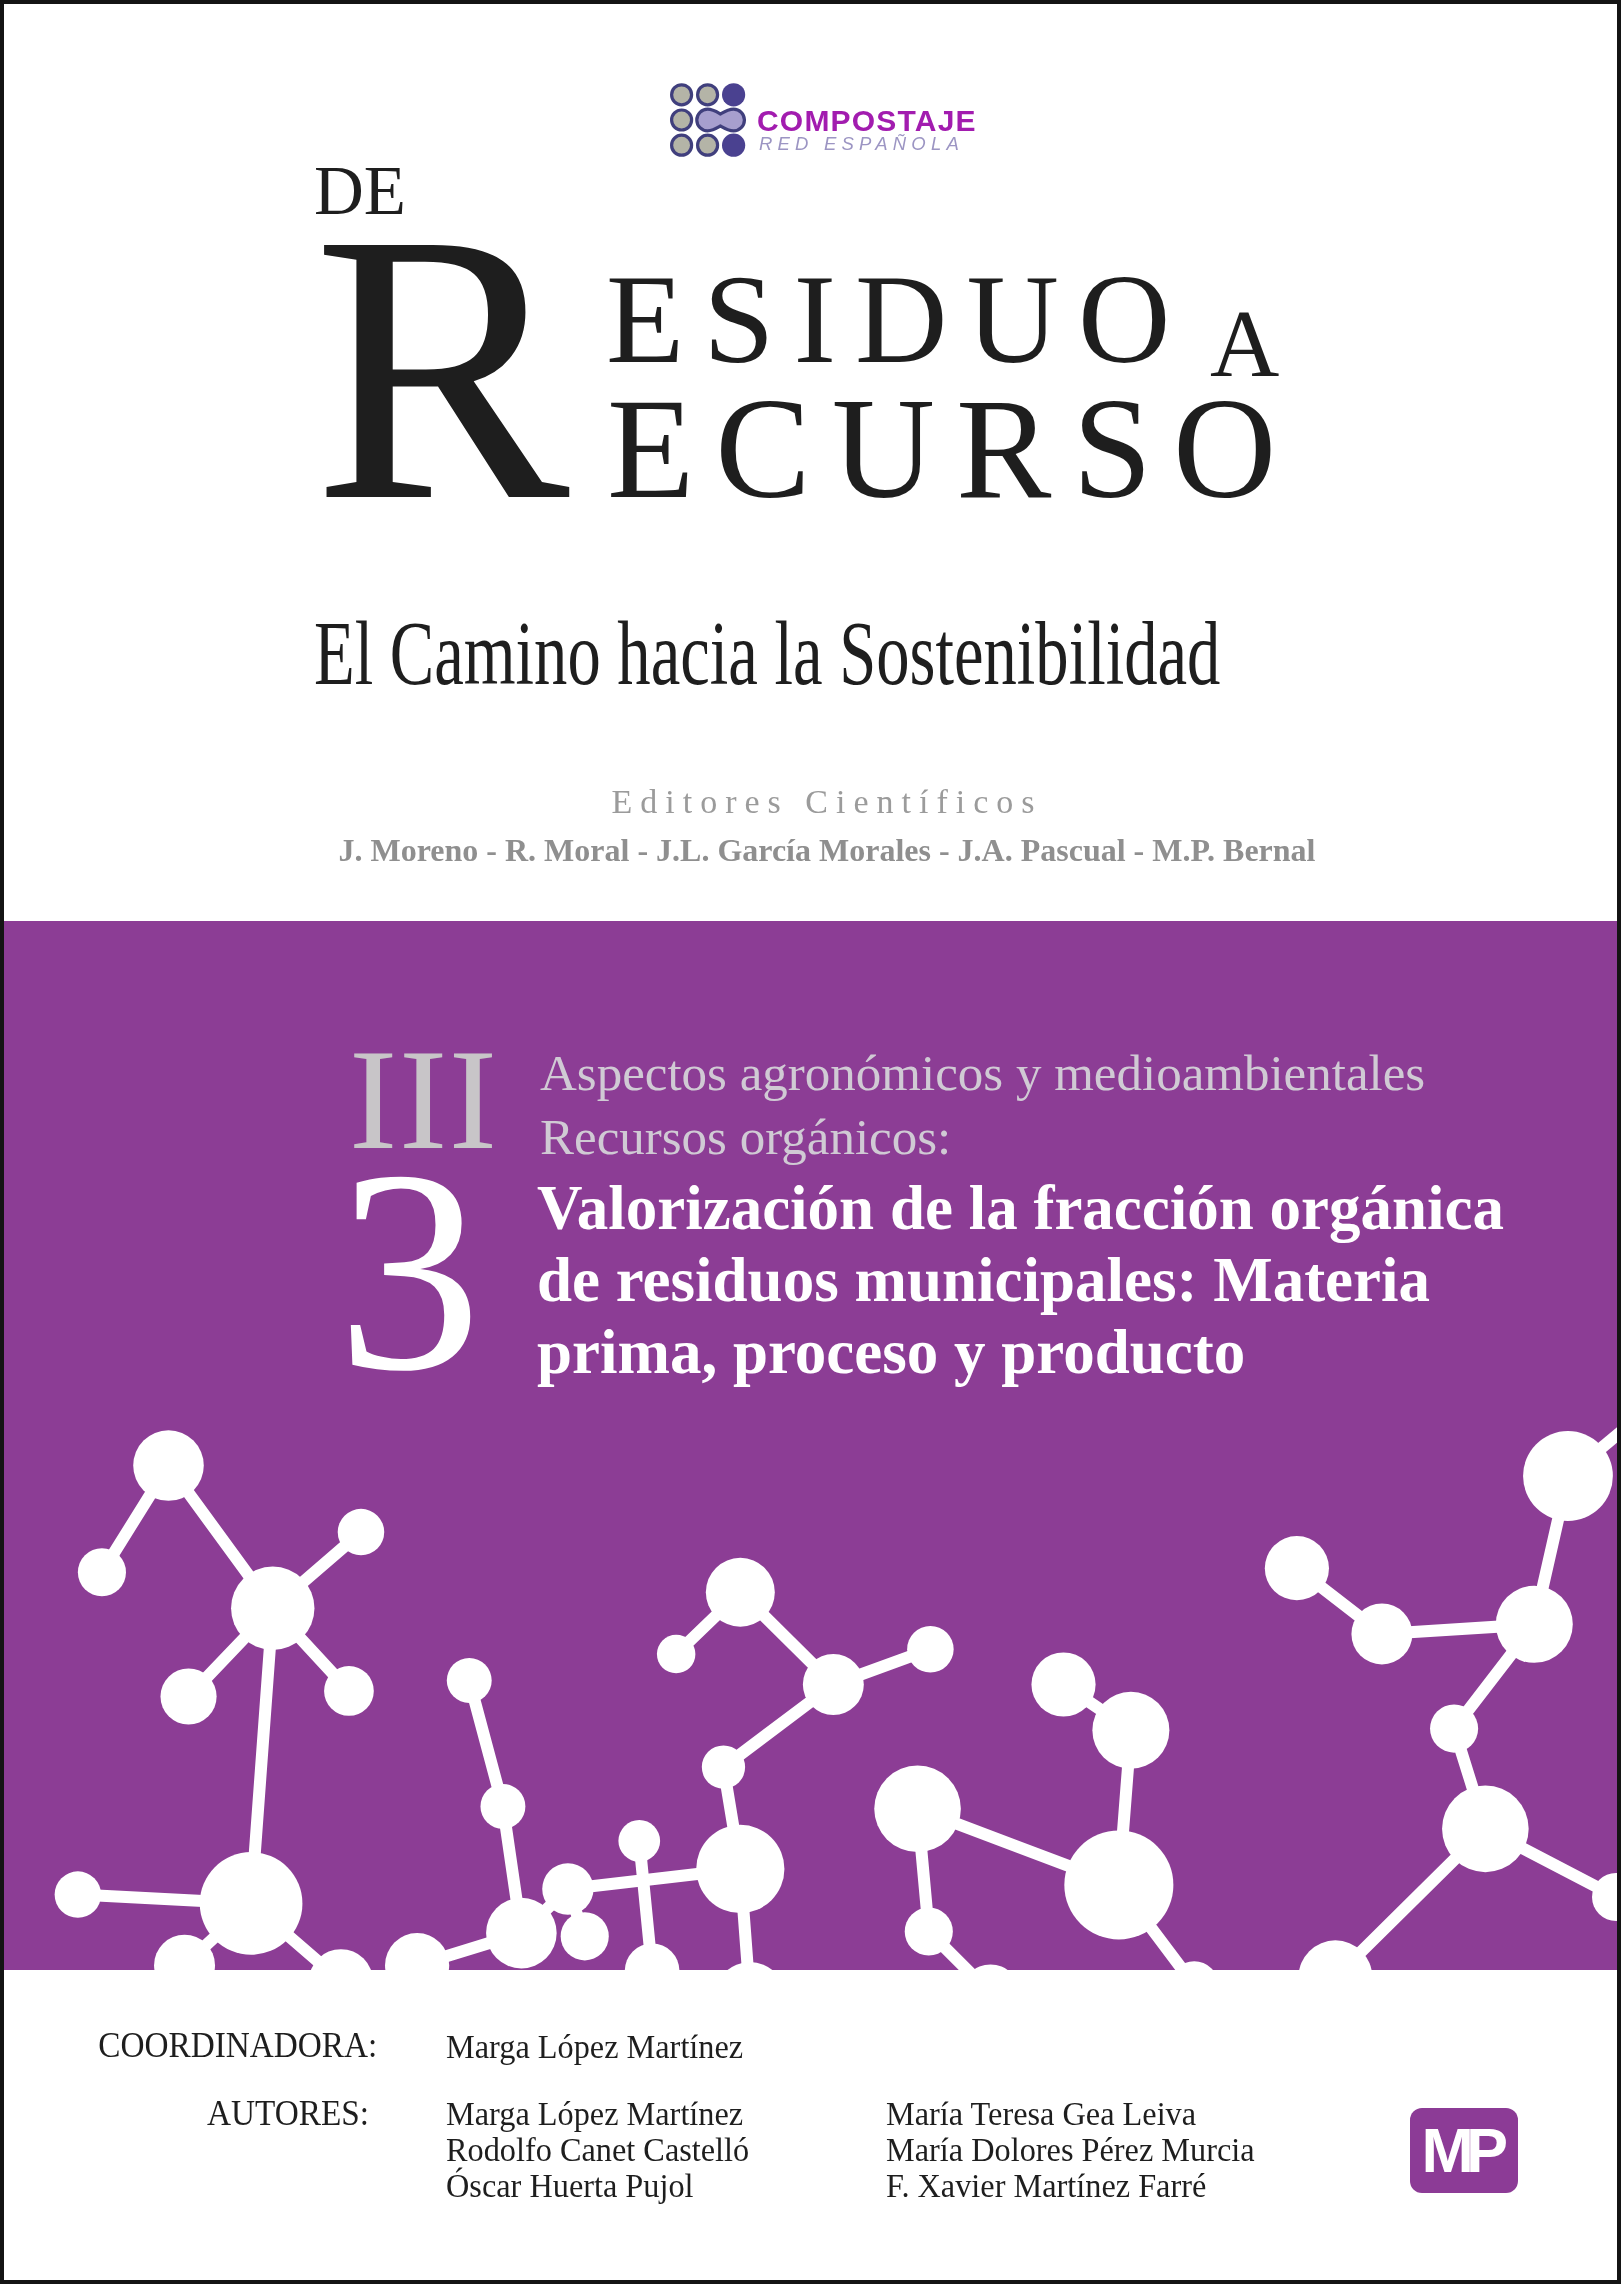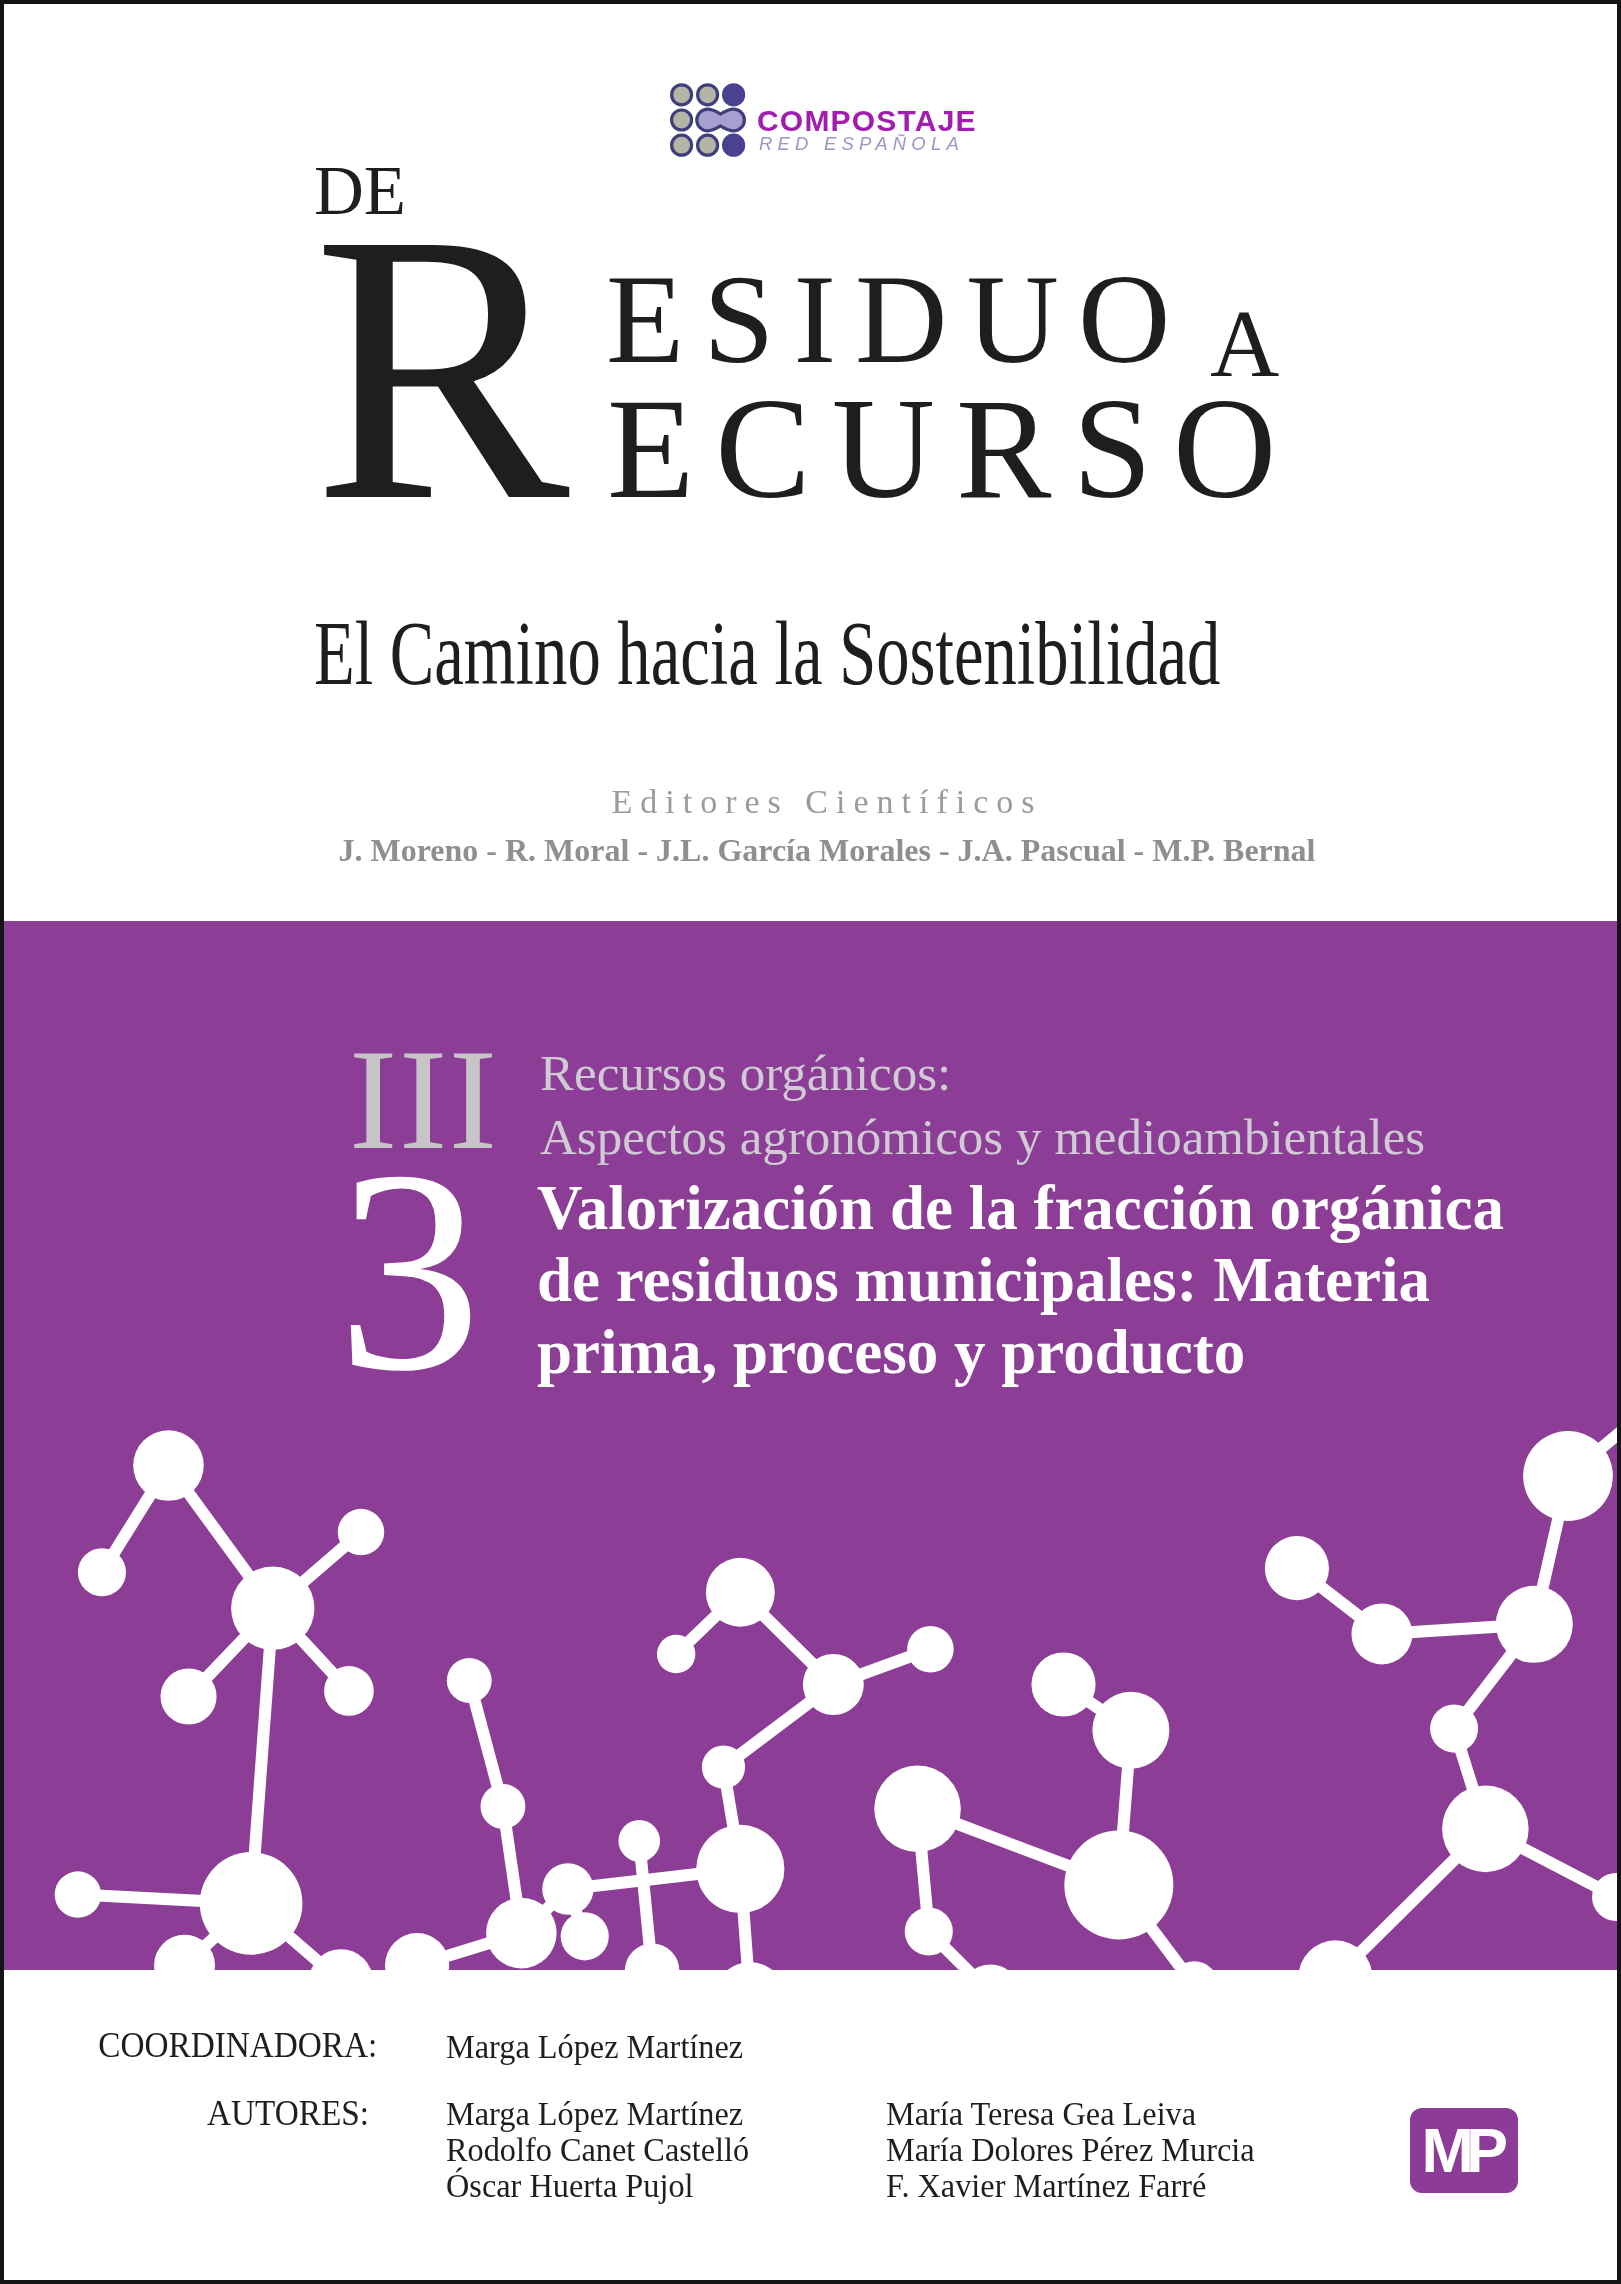--- a/index.html
+++ b/index.html
@@ -171,22 +171,22 @@
         <circle cx="1612" cy="807" r="40" fill="#ffffff"></circle>
         <circle cx="1808" cy="1007" r="30" fill="#ffffff"></circle>
         <circle cx="1847" cy="1132" r="54" fill="#ffffff"></circle>
         <circle cx="2010" cy="1217" r="30" fill="#ffffff"></circle>
         <circle cx="1660" cy="1317" r="46" fill="#ffffff"></circle>
         <circle cx="1230" cy="1337" r="36" fill="#ffffff"></circle>
         <circle cx="1484" cy="1327" r="30" fill="#ffffff"></circle>
       </svg>
     <div class="abs part-num">III</div>
     <div class="abs part-title">
+      <div>Aspectos agronómicos y medioambientales</div>
       <div>Recursos orgánicos:</div>
-      <div>Aspectos agronómicos y medioambientales</div>
     </div>
     <div class="abs chap-num">3</div>
     <div class="abs chap-title">
       <div>Valorización de la fracción orgánica</div>
       <div>de residuos municipales: Materia</div>
       <div>prima, proceso y producto</div>
     </div>
   </div>
 
   <div class="abs cred-label lbl-coord">COORDINADORA:</div>

